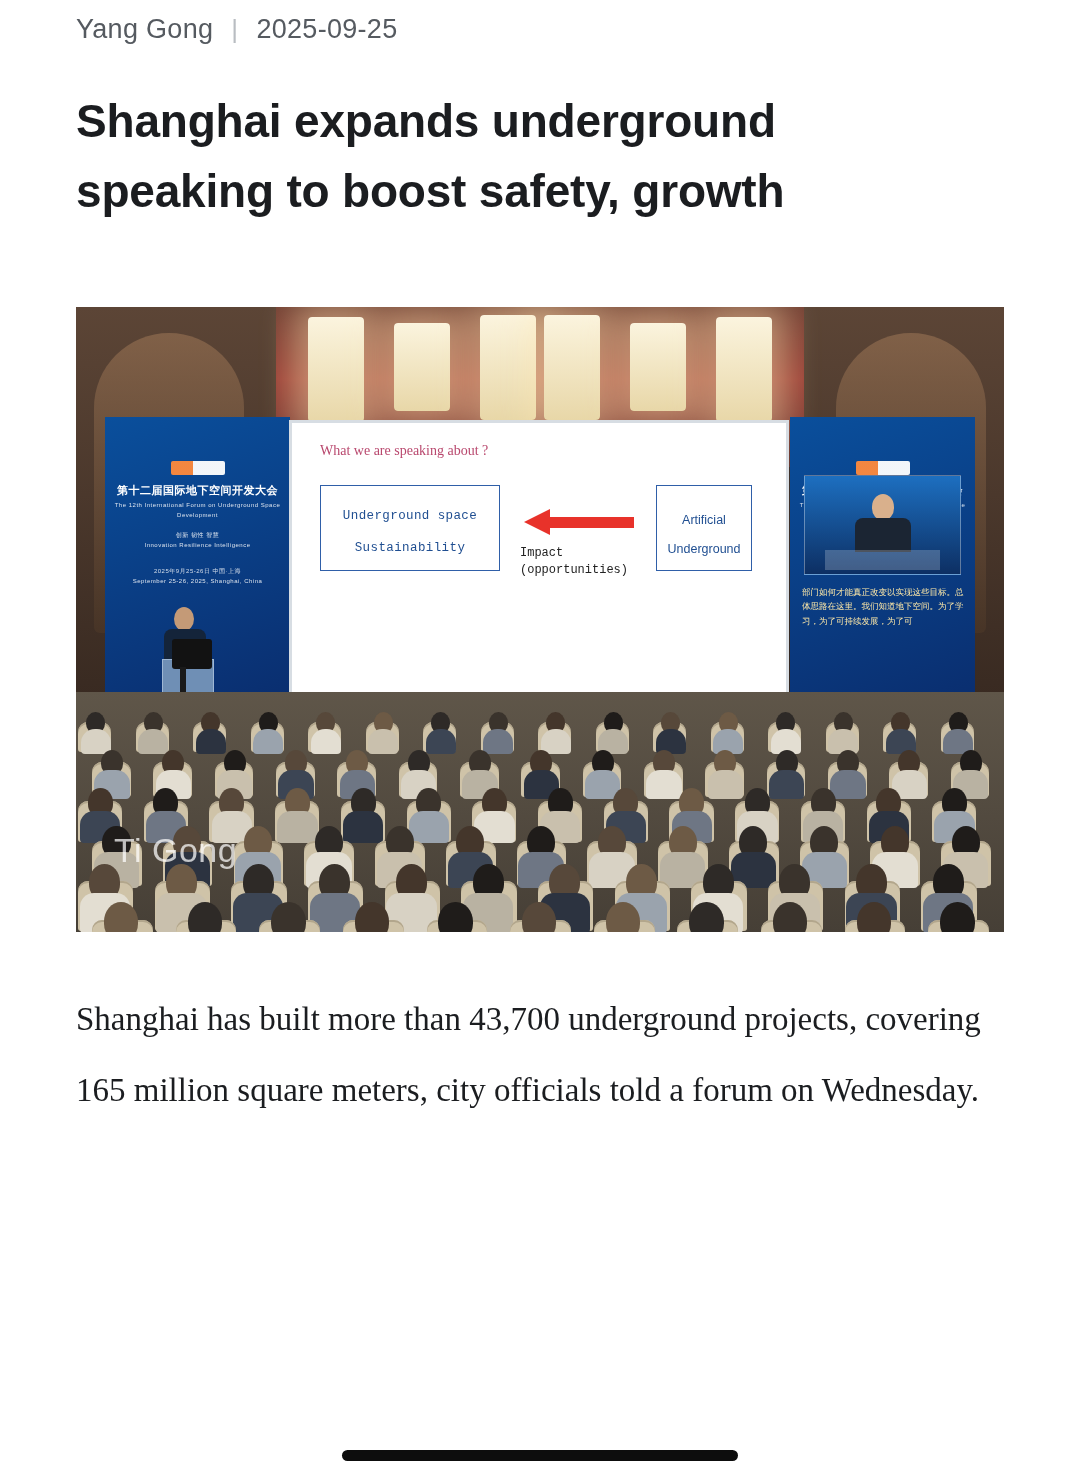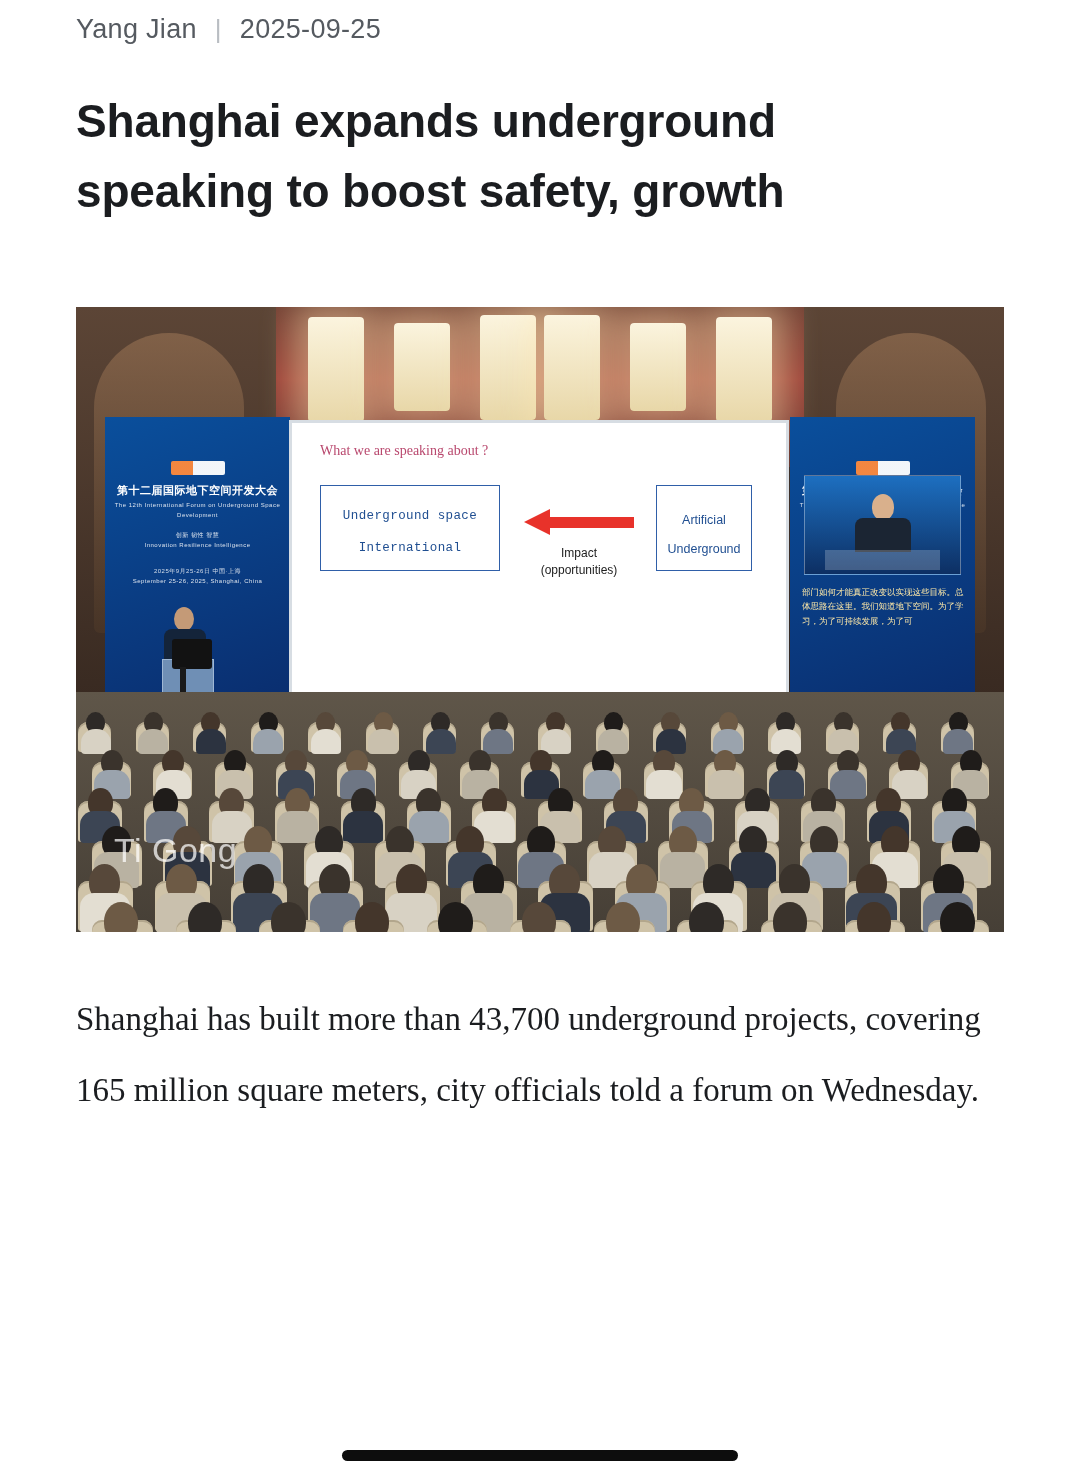--- a/index.html
+++ b/index.html
@@ -136,21 +136,21 @@
   }
   .box.left-box { left: 28px; top: 62px; width: 180px; height: 86px; padding-top: 14px; font-size: 12.5px; line-height: 2.6; letter-spacing: .4px;}
   .box.right-box { right: 34px; top: 62px; width: 96px; height: 86px; padding-top: 20px; font-size: 12.5px; line-height: 2.3; font-family: "Liberation Sans", sans-serif;}
   .arrow-wrap { position: absolute; left: 232px; top: 86px; width: 110px; height: 26px; }
   .arrow-body { position: absolute; right: 0; top: 8px; width: 86px; height: 11px; background: #e8322a; }
   .arrow-head {
     position: absolute; left: 0; top: 0; width: 0; height: 0;
     border-top: 13px solid transparent; border-bottom: 13px solid transparent;
     border-right: 26px solid #e8322a;
   }
-  .impact { position: absolute; left: 228px; top: 122px; width: 118px; text-align: center; font-size: 12px; color: #222; font-family: Liberation Sans, sans-serif; line-height: 1.4;}
+  .impact { position: absolute; left: 228px; top: 122px; width: 118px; text-align: left; font-size: 12px; color: #222; font-family: Liberation Mono, monospace; line-height: 1.4;}
 
   
   .stage-speaker { position: absolute; left: 70px; top: 300px; width: 80px; height: 90px; }
   .stage-speaker .h { position: absolute; left: 28px; top: 0; width: 20px; height: 24px; background: #c49a77; border-radius: 50%; }
   .stage-speaker .b { position: absolute; left: 18px; top: 22px; width: 42px; height: 36px; background: #14243a; border-radius: 8px 8px 0 0;}
   .podium2 { position: absolute; left: 16px; top: 52px; width: 52px; height: 40px; background: #6f8fb5; border: 1px solid #9fb7d4;}
   .camera { position: absolute; left: 96px; top: 332px; width: 40px; height: 30px; background: #121212; border-radius: 3px;}
   .camera:after { content:''; position: absolute; left: 8px; top: 28px; width: 6px; height: 44px; background:#1a1a1a;}
 
   
@@ -192,21 +192,21 @@
     position: absolute; left: 50%; transform: translateX(-50%);
     bottom: 14px; width: 396px; height: 11px; border-radius: 6px; background: #0d0d0d;
   }
 </style>
 </head>
 <body>
 
 <div class="page">
 
   <div class="byline">
-    <span>Yang Jian</span>
+    <span>Yang Gong</span>
     <span class="sep">|</span>
     <span>2025-09-25</span>
   </div>
 
   <h1 class="headline">Shanghai expands underground speaking to boost safety, growth</h1>
 
   <figure class="photo">
     <div class="hall"></div>
     <div class="redwall"></div>
     <div class="wall-left">
@@ -232,21 +232,21 @@
         <div class="side-sub">Innovation Resilience Intelligence</div>
         <div class="side-date">2025年9月25-26日 中国·上海</div>
         <div class="side-sub">September 25-26, 2025, Shanghai, China</div>
       </div>
     </div>
 
     <div class="screen-center">
       <div class="slide-title">What we are speaking about ?</div>
       <div class="box left-box">
         <div>Underground space</div>
-        <div>International</div>
+        <div>Sustainability</div>
       </div>
       <div class="arrow-wrap">
         <div class="arrow-body"></div>
         <div class="arrow-head"></div>
       </div>
       <div class="impact">
         <div>Impact</div>
         <div>(opportunities)</div>
       </div>
       <div class="box right-box">

